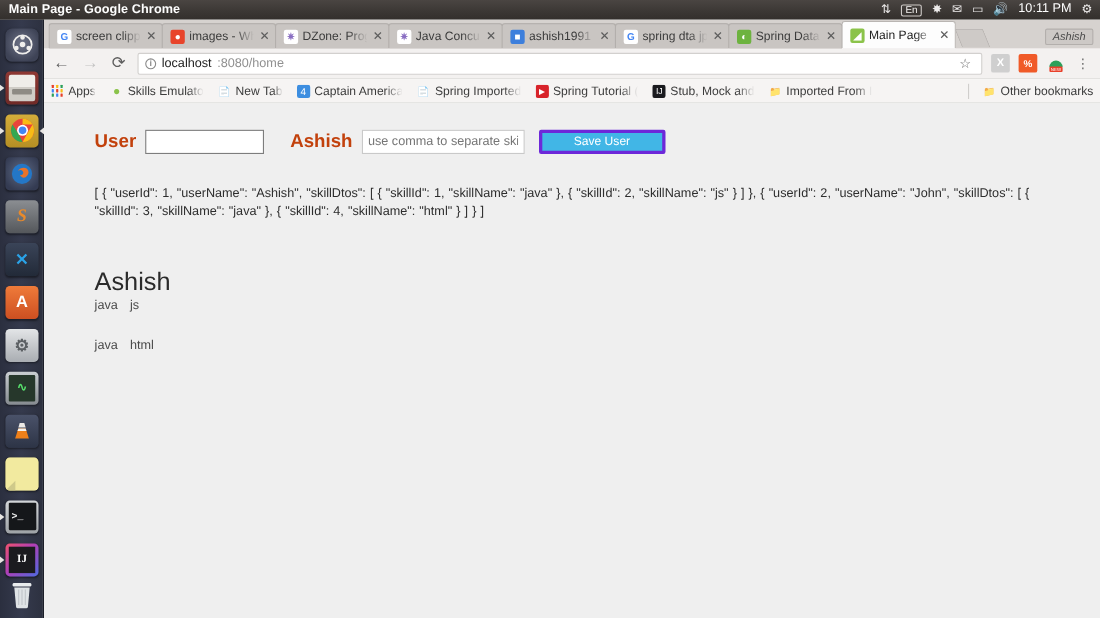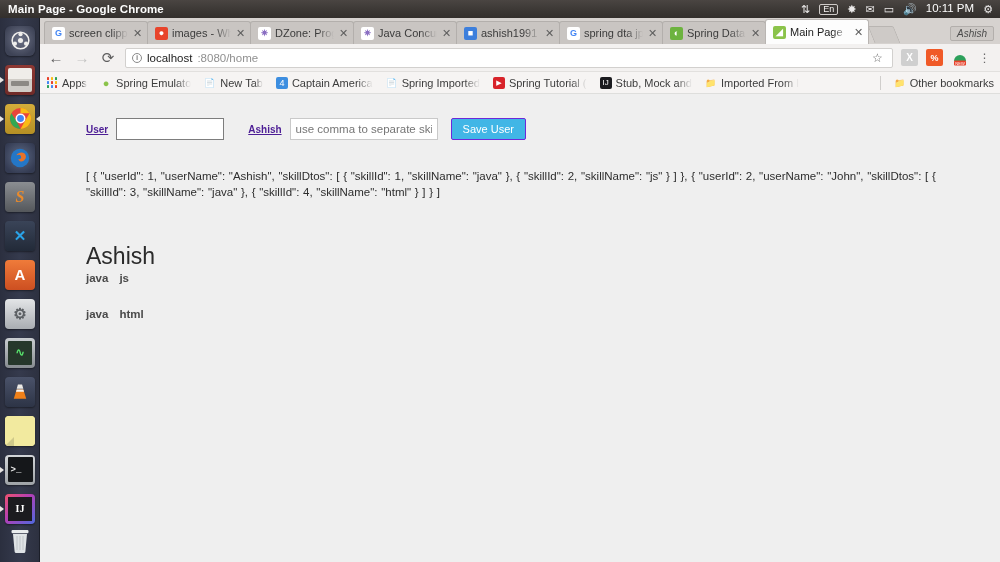--- a/index.html
+++ b/index.html
@@ -142,41 +142,41 @@
   .apps-grid i { display:block; width: 2.5px; height: 2.5px; border-radius: .5px; }
   .bm-sep { width: 1px; height: 14px; background: #d0cecc; }
   .bm-other { margin-left: auto; display: flex; align-items: center; gap: 4px; max-width: none; }
 
   
   .viewport {
     height: 468px; background: #efefef; overflow: hidden;
     position: relative; padding: 24px 0 0 46px;
   }
   .form-row { display: flex; align-items: center; gap: 0; }
-  .flabel { font-size: 10px; font-weight: bold; color: #4c1d95; margin-right: 8px; text-decoration: underline; }
+  .flabel { font-size: 17px; font-weight: bold; color: #c2410c; margin-right: 8px; }
   .finput {
     height: 22px; background: #fff; border: 1px solid #c9c9c9;
     font-size: 11.5px; color: #333; padding: 0 5px;
     font-family: "Liberation Sans", sans-serif;
   }
   .finput.user { width: 108px; border-color: #7d7d7d; }
   .finput.skills { width: 148px; color: #9a9a9a; }
   .gap { width: 24px; }
   .save-btn {
-    height: 22px; background: #41b6e6; border: 1px solid #6d28d9;
-    color: #fff; font-size: 11px; padding: 0 11px; border-radius: 2px;
+    height: 22px; background: #41b6e6; border: 3px solid #6d28d9;
+    color: #fff; font-size: 11px; padding: 0 29px; border-radius: 2px;
     font-family: "Liberation Sans", sans-serif; cursor: pointer;
   }
   .json-dump {
     margin-top: 28px; width: 872px; font-size: 11.5px; color: #2d2d2d;
     line-height: 16px; word-spacing: .5px;
   }
   .users { margin-top: 42px; }
   .user-name { font-size: 23px; color: #2b2b2b; font-weight: normal; line-height: 28px; }
-  .user-skills { margin-top: 2px; display: flex; gap: 11px; font-size: 11.5px; color: #4a4a4a; font-weight: bold; }
+  .user-skills { margin-top: 2px; display: flex; gap: 11px; font-size: 11.5px; color: #4a4a4a; }
   .user-block + .user-block { margin-top: 24px; }
 
   
   .vp-scroll { position: absolute; top: 0; right: 0; width: 0px; height: 100%; }
 </style>
 </head>
 <body>
 
 <div class="screen">
 
@@ -411,21 +411,21 @@
             <i style="background:#2ca05a"></i>
               <i style="background:#4285f4"></i>
               <i style="background:#e8402a"></i>
           </span>
         </span>
         <span class="bm-label">Apps</span>
       </div>
 
       <div class="bm">
         <span class="bm-ico" style="color:#8bc34a;font-size:11px;">●</span>
-        <span class="bm-label">Spring Emulato</span>
+        <span class="bm-label">Skills Emulato</span>
       </div>
 
       <div class="bm">
         <span class="bm-ico" style="color:#8f8f8f;">📄</span>
         <span class="bm-label">New Tab</span>
       </div>
 
       <div class="bm">
         <span class="bm-ico" style="background:#3d8ee0;color:#fff;border-radius:2px;">4</span>
         <span class="bm-label">Captain America</span>

